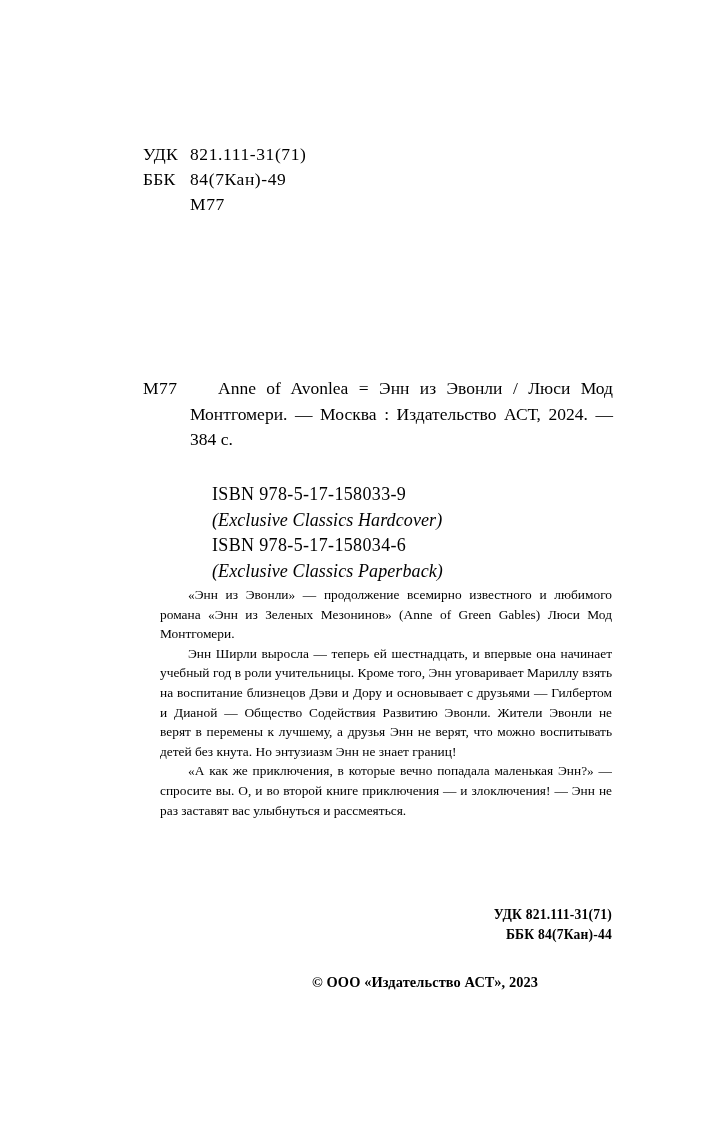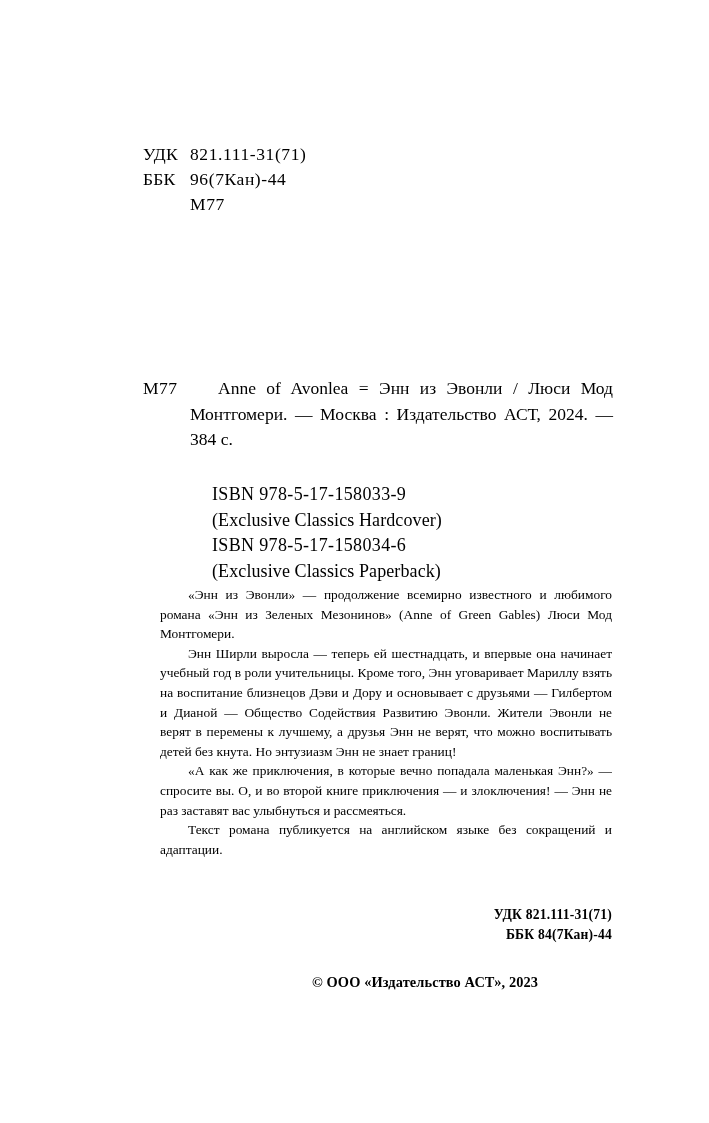--- a/index.html
+++ b/index.html
@@ -85,21 +85,21 @@
   .isbn-block {
     position: absolute;
     left: 212px;
     top: 466px;
     font-size: 18px;
     line-height: 25.5px;
     letter-spacing: 0.35px;
     white-space: nowrap;
   }
   .isbn-line { display: block; }
-  .isbn-sub { display: block; letter-spacing: 0.1px; }
+  .isbn-sub { display: block; letter-spacing: 0.1px; font-style: italic; }
 
   
   .annotation {
     position: absolute;
     left: 160px;
     top: 569px;
     width: 452px;
     font-size: 13.4px;
     line-height: 19.6px;
     text-align: justify;
@@ -138,21 +138,21 @@
     line-height: 20px;
   }
 </style>
 </head>
 <body>
 
 <div class="page">
 
   <div class="udk-block">
     <span class="udk-line"><span class="udk-label">УДК</span><span class="udk-code">821.111-31(71)</span></span>
-    <span class="udk-line"><span class="udk-label">ББК</span><span class="udk-code">96(7Кан)-44</span></span>
+    <span class="udk-line"><span class="udk-label">ББК</span><span class="udk-code">84(7Кан)-49</span></span>
     <span class="udk-m77">М77</span>
   </div>
 
   <div class="entry">
     <div class="entry-body">
       <span class="entry-marker">М77</span>
       <div class="entry-text">Anne of Avonlea = Энн из Эвонли / Люси Мод Монтгомери. — Москва : Издательство АСТ, 2024. — 384 с.</div>
     </div>
   </div>
 
@@ -160,21 +160,20 @@
     <span class="isbn-line">ISBN 978-5-17-158033-9</span>
     <span class="isbn-sub">(Exclusive Classics Hardcover)</span>
     <span class="isbn-line">ISBN 978-5-17-158034-6</span>
     <span class="isbn-sub">(Exclusive Classics Paperback)</span>
   </div>
 
   <div class="annotation">
     <p>«Энн из Эвонли» — продолжение всемирно извест­ного и любимого романа «Энн из Зеленых Мезонинов» (Anne of Green Gables) Люси Мод Монтгомери.</p>
     <p>Энн Ширли выросла — теперь ей шестнадцать, и впервые она начинает учебный год в роли учительницы. Кроме того, Энн уговаривает Мариллу взять на вос­питание близнецов Дэви и Дору и основывает с друзь­ями — Гилбертом и Дианой — Общество Содействия Развитию Эвонли. Жители Эвонли не верят в перемены к лучшему, а друзья Энн не верят, что можно воспиты­вать детей без кнута. Но энтузиазм Энн не знает границ!</p>
     <p>«А как же приключения, в которые вечно попадала маленькая Энн?» — спросите вы. О, и во второй книге приключения — и злоключения! — Энн не раз заставят вас улыбнуться и рассмеяться.</p>
-    <p>Текст романа публикуется на английском языке без сокращений и адаптации.</p>
   </div>
 
   <div class="codes-right">
     <span>УДК 821.111-31(71)</span>
     <span>ББК 84(7Кан)-44</span>
   </div>
 
   <div class="copyright">© ООО «Издательство АСТ», 2023</div>
 
 </div>

